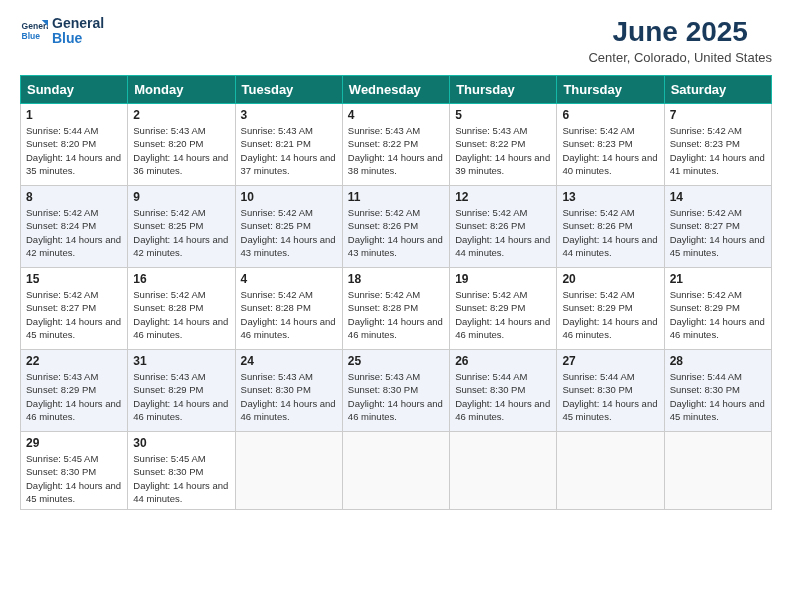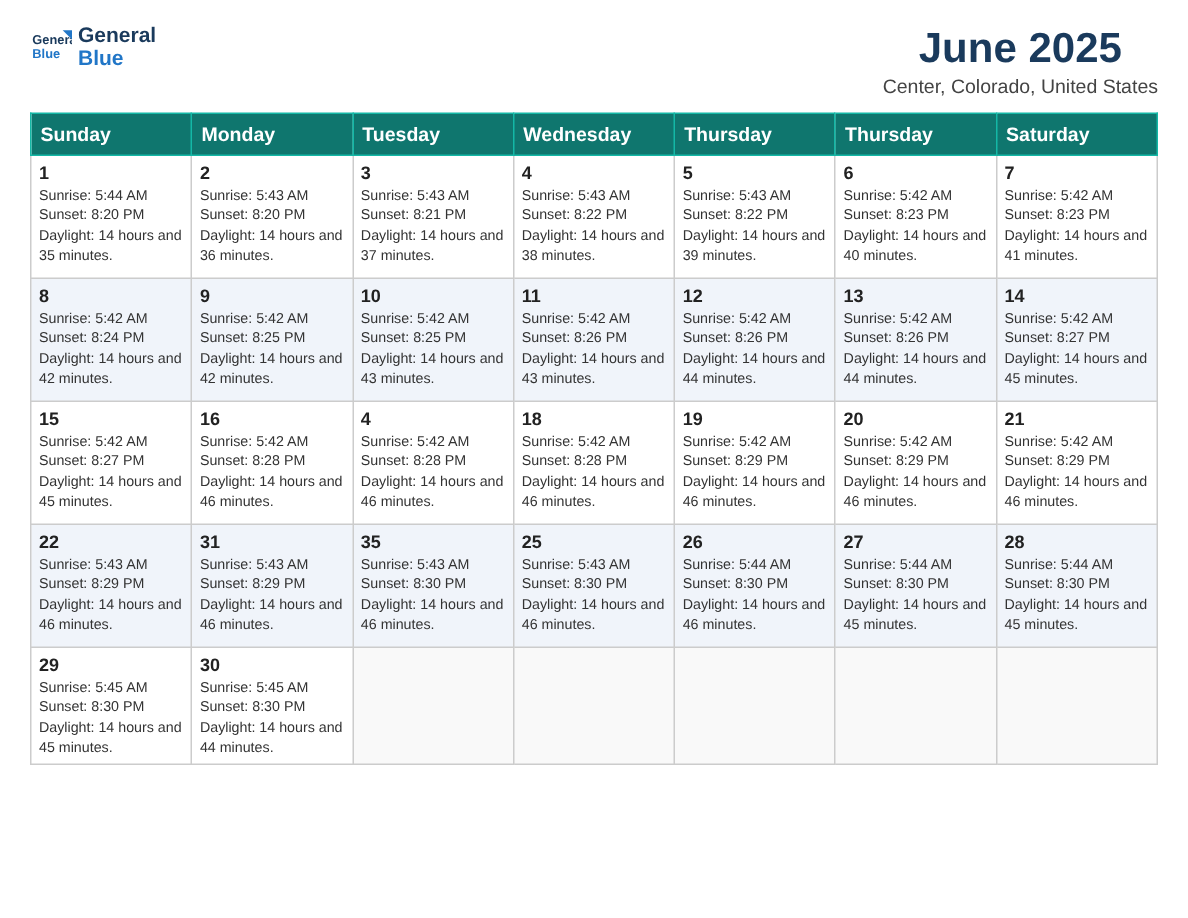--- a/index.html
+++ b/index.html
@@ -313,21 +313,21 @@
       </td>
           <td>
         <span class="day-num">31</span>
         <div class="day-info">
           Sunrise: 5:43 AM<br>
           Sunset: 8:29 PM<br>
           Daylight: 14 hours and 46 minutes.
         </div>
       </td>
           <td>
-        <span class="day-num">35</span>
+        <span class="day-num">24</span>
         <div class="day-info">
           Sunrise: 5:43 AM<br>
           Sunset: 8:30 PM<br>
           Daylight: 14 hours and 46 minutes.
         </div>
       </td>
           <td>
         <span class="day-num">25</span>
         <div class="day-info">
           Sunrise: 5:43 AM<br>

